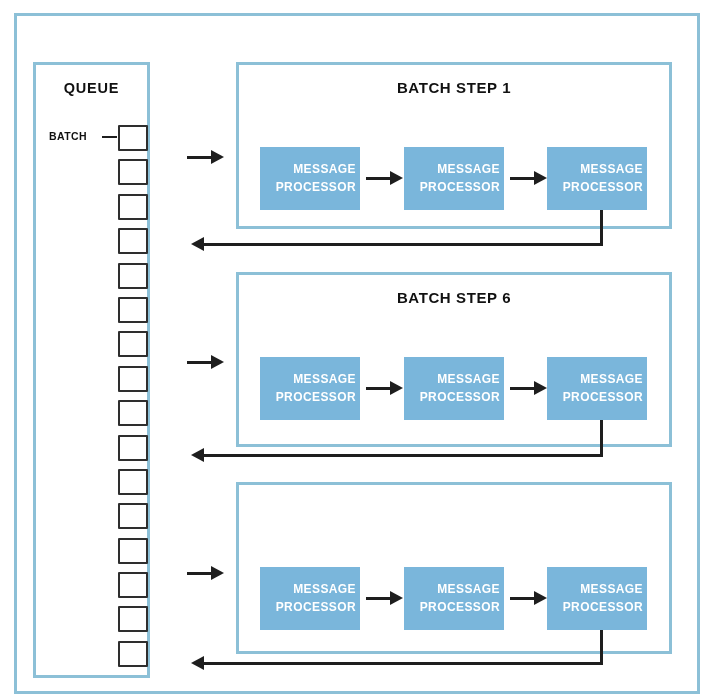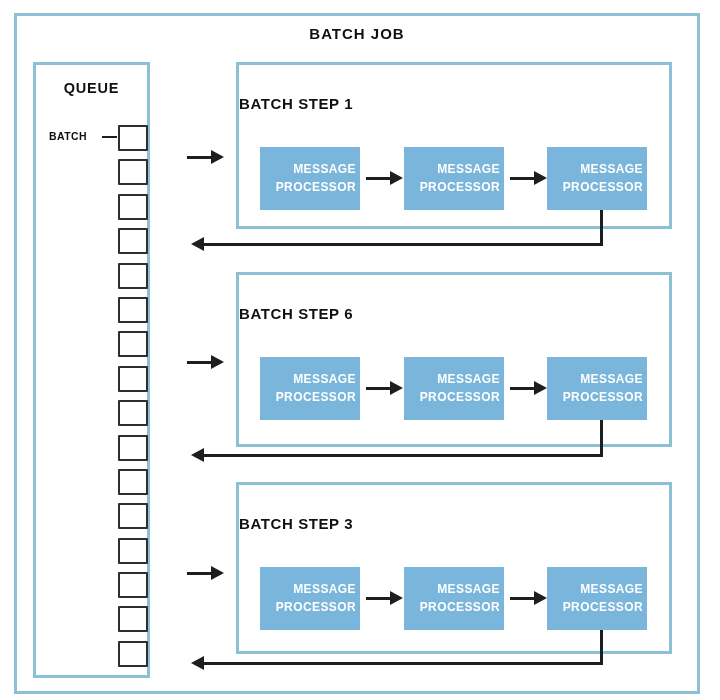--- a/index.html
+++ b/index.html
@@ -22,37 +22,36 @@
   .queue-box{position:absolute;left:33px;top:62px;width:117px;height:616px;border:3px solid var(--container-border);}
   .queue-title{padding-top:15px;text-align:center;font-size:14.5px;font-weight:bold;letter-spacing:0.8px;}
 
   .record-label{position:absolute;left:49px;top:130px;font-size:10.5px;font-weight:bold;letter-spacing:0.4px;}
   .record-dash{position:absolute;left:102px;top:136px;width:15px;height:2px;background:var(--line);}
 
   .records{position:absolute;left:118px;top:125px;display:flex;flex-direction:column;gap:8.4px;}
   .record-square{width:30px;height:26px;border:2.5px solid var(--record-border);border-radius:1px;background:#ffffff;}
 
   .step-box{position:absolute;left:236px;width:436px;border:3px solid var(--container-border);}
-  .step-title{padding-top:30px;text-align:left;font-size:15px;font-weight:bold;letter-spacing:0.6px;}
+  .step-title{padding-top:14px;text-align:center;font-size:15px;font-weight:bold;letter-spacing:0.6px;}
 
   .mp{position:absolute;top:82px;width:100px;height:63px;background:var(--processor-fill);display:flex;align-items:center;justify-content:center;text-align:right;}
   .mp span{display:block;width:92px;font-size:12px;font-weight:bold;letter-spacing:0.4px;line-height:1.45;color:var(--processor-text);}
 
   .shaft-h{position:absolute;height:3px;background:var(--line);}
   .shaft-v{position:absolute;width:3px;background:var(--line);}
   .head-right{position:absolute;width:0;height:0;border-top:7px solid transparent;border-bottom:7px solid transparent;border-left:13px solid var(--line);}
   .head-left{position:absolute;width:0;height:0;border-top:7px solid transparent;border-bottom:7px solid transparent;border-right:13px solid var(--line);}
 </style>
 </head>
 <body>
 
 <div class="stage">
 
   <div class="outer-box"></div>
-  <div class="diagram-title">BATCH JOB</div>
 
   <div class="queue-box">
     <div class="queue-title">QUEUE</div>
   </div>
   <div class="record-label">BATCH</div>
   <div class="record-dash"></div>
   <div class="records">
       <div class="record-square"></div>
       <div class="record-square"></div>
       <div class="record-square"></div>
@@ -99,21 +98,20 @@
     <div class="mp" style="left:308px;">
         <span>MESSAGE PROCESSOR</span>
       </div>
     <div class="shaft-h" style="left:127px;top:112px;width:25px;"></div>
     <div class="head-right" style="left:151px;top:106px;"></div>
     <div class="shaft-h" style="left:271px;top:112px;width:25px;"></div>
     <div class="head-right" style="left:295px;top:106px;"></div>
   </div>
 
   <div class="step-box" style="top:482px;height:172px;">
-    <div class="step-title">BATCH STEP 3</div>
     <div class="mp" style="left:21px;">
         <span>MESSAGE PROCESSOR</span>
       </div>
     <div class="mp" style="left:165px;">
         <span>MESSAGE PROCESSOR</span>
       </div>
     <div class="mp" style="left:308px;">
         <span>MESSAGE PROCESSOR</span>
       </div>
     <div class="shaft-h" style="left:127px;top:112px;width:25px;"></div>

